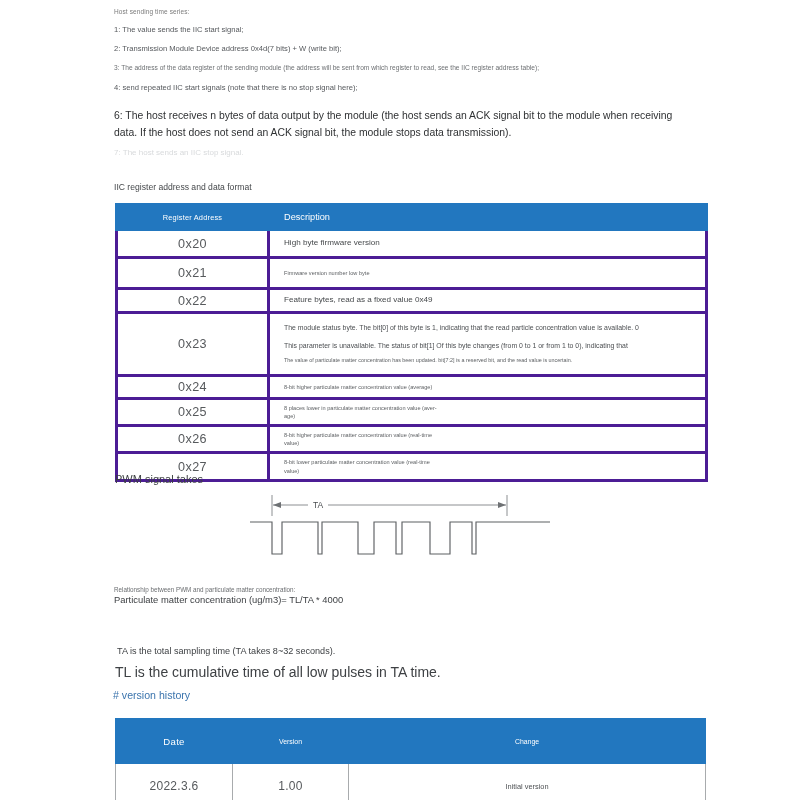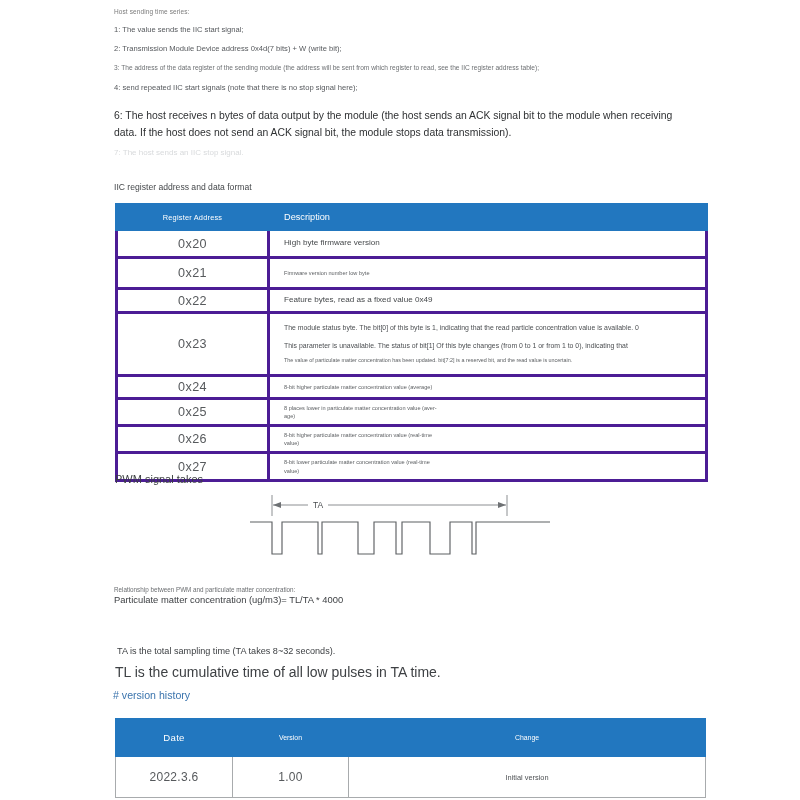--- a/index.html
+++ b/index.html
@@ -106,22 +106,22 @@
   }
   .ver-table {
     position: absolute;
     left: 115px; top: 718px;
     width: 590px;
     border-collapse: collapse;
     table-layout: fixed;
   }
   .ver-table td, .ver-table th {
     border: 1px solid #a8abad;
-    padding: 13px;
-    height: 29px;
+    padding: 0;
+    height: 45px;
     vertical-align: middle;
     text-align: center;
   }
   .ver-table thead th {
     background: #2277bf;
     border-color: #2277bf;
     color: #ffffff;
     font-weight: normal;
   }
   .vh-date { font-size: 9.6px; letter-spacing: .3px; }

